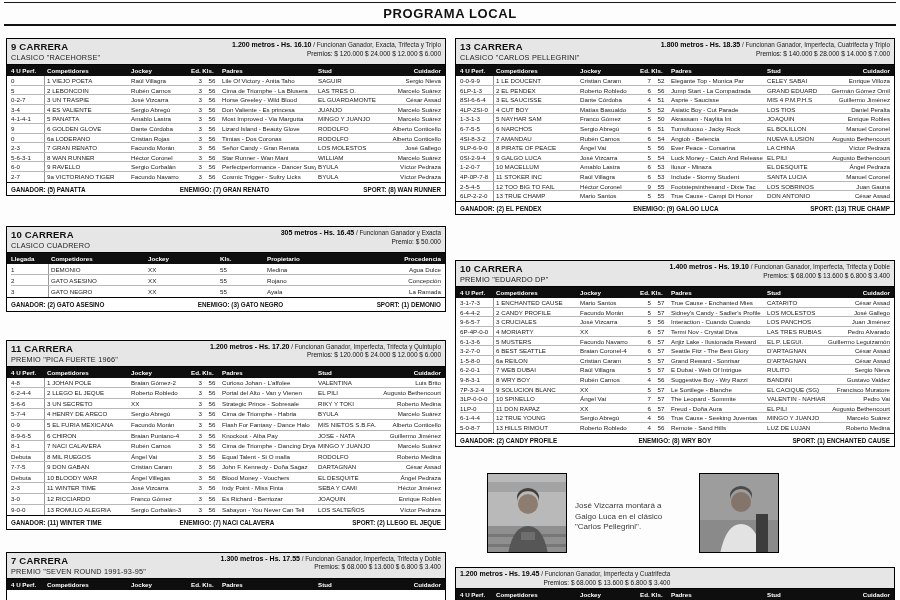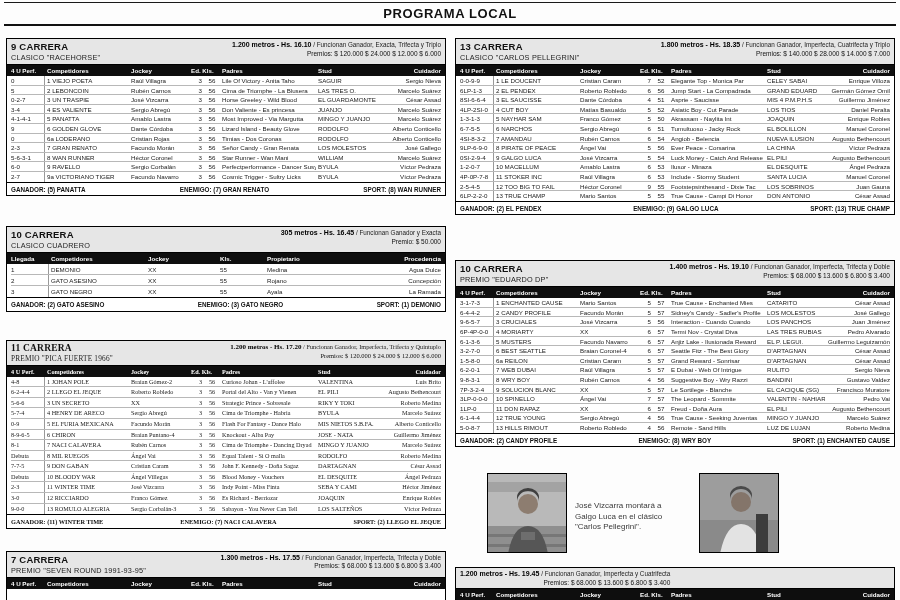--- a/index.html
+++ b/index.html
@@ -11,21 +11,21 @@
   .masthead { position:absolute; left:4px; right:4px; top:2px; text-align:center;
     border-top:1px solid #1a1a1a; border-bottom:2px solid #111; padding:3px 0 3px; }
   .masthead h1 { font-size:13px; font-weight:bold; letter-spacing:.6px; }
 
   .col { position:absolute; top:38px; width:440px; }
   .col-left { left:6px; }
   .col-right { left:455px; }
 
   
   .race { border:1.5px solid #000; background:#fff; }
-  .mb32 { margin-bottom:30px; } .mb26 { margin-bottom:28px; } .mb22 { margin-bottom:22px;font-family:Liberation Serif, serif; }
+  .mb32 { margin-bottom:30px; } .mb26 { margin-bottom:28px; } .mb22 { margin-bottom:22px; }
   .mb34 { margin-bottom:45px; }
 
   .race-head { display:flex; justify-content:space-between; align-items:flex-start;
     background:#e6e6e6; border-bottom:1px solid #000; padding:2px 4px; }
   .race-number { font-size:9.5px; font-weight:bold; letter-spacing:.2px; }
   .race-title { font-size:7.3px; margin-top:1px; color:#1d1d1d; letter-spacing:.2px; }
   .rh-right { text-align:right; }
   .race-cond { font-size:6.3px; color:#222; }
   .race-cond .dist { font-weight:bold; font-size:7px; color:#000; }
   .race-prem { font-size:6.5px; margin-top:1.5px; color:#111; }

